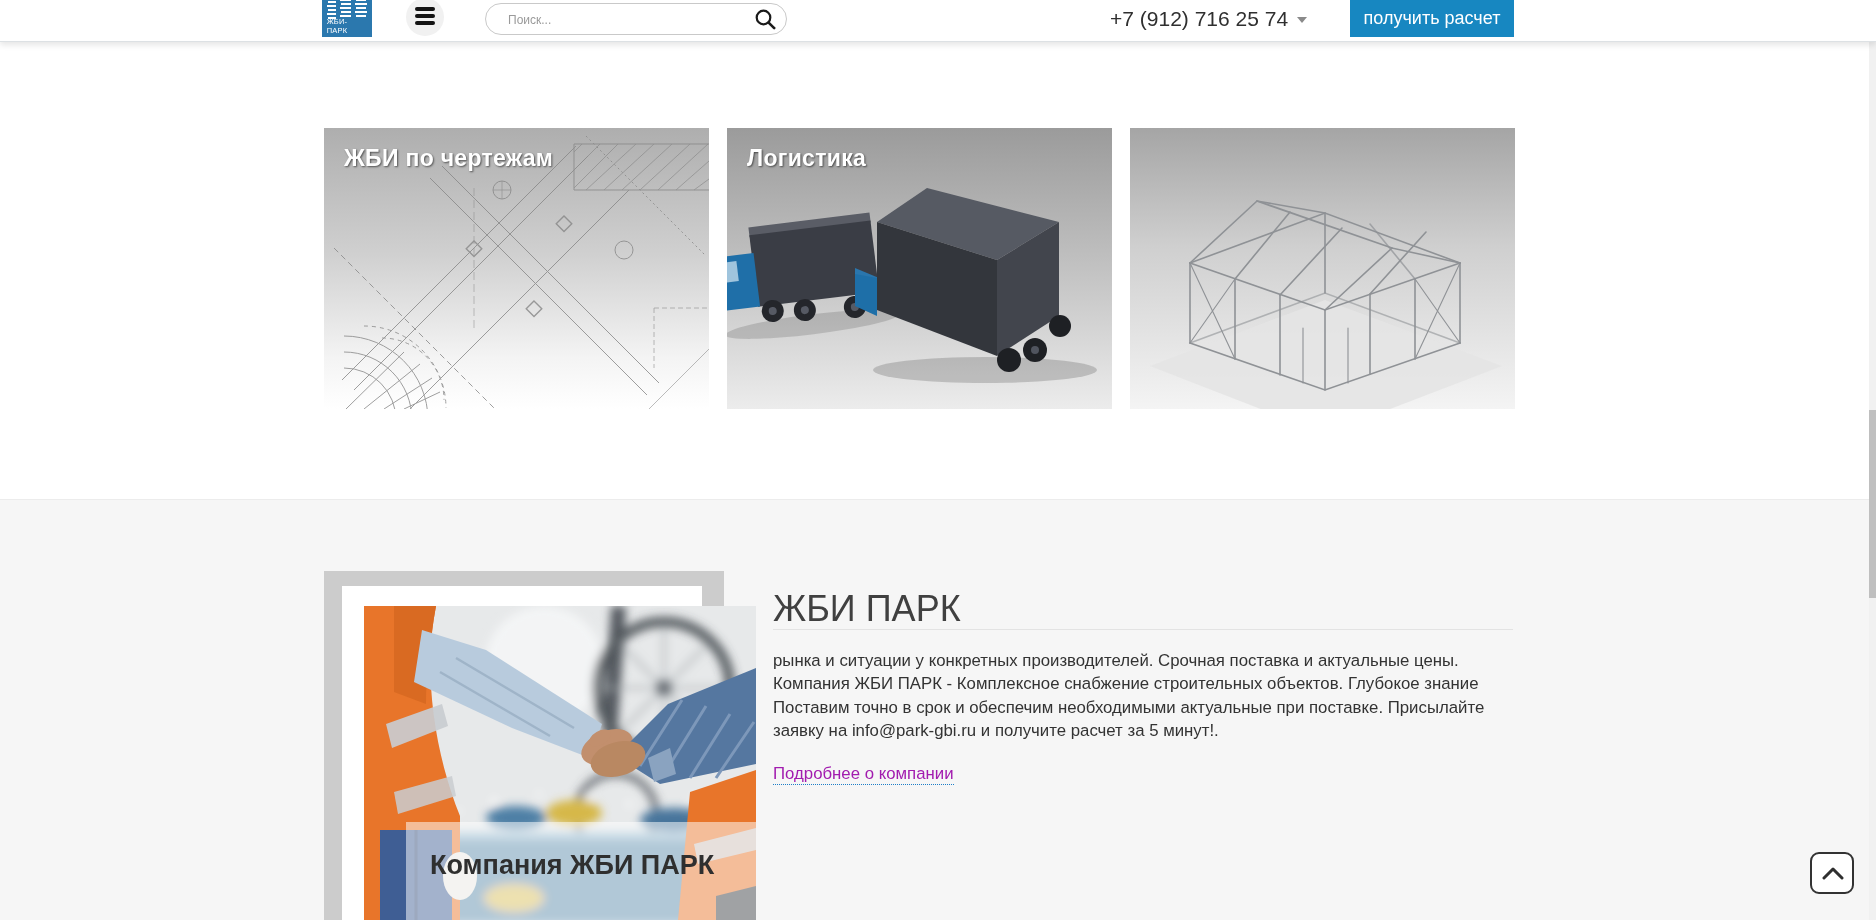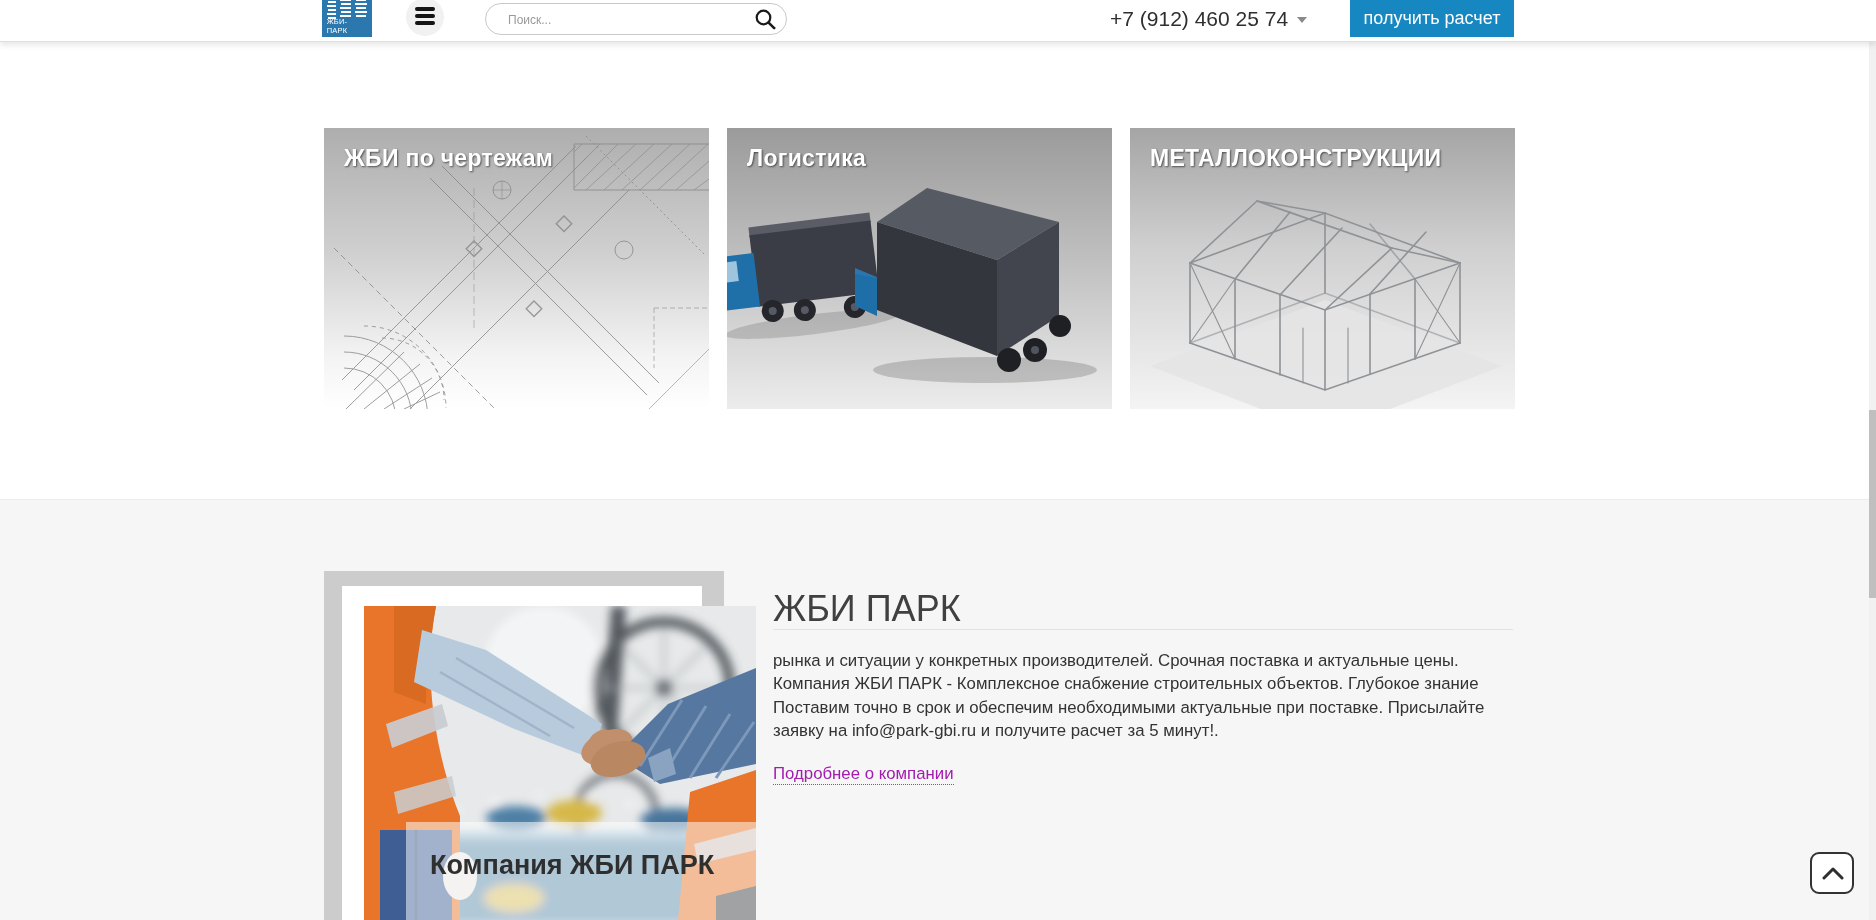--- a/index.html
+++ b/index.html
@@ -105,21 +105,21 @@
 
     <div class="search">
       <input type="text" placeholder="Поиск..." style="">
       <svg class="mag" width="23" height="23" viewBox="0 0 23 23">
         <circle cx="9.5" cy="9.5" r="6.8" fill="none" stroke="#1a1a1a" stroke-width="2.2"></circle>
         <line x1="14.6" y1="14.6" x2="20.2" y2="20.2" stroke="#1a1a1a" stroke-width="2.6" stroke-linecap="round"></line>
       </svg>
     </div>
 
     <div class="phone">
-      <span>+7 (912) 460 25 74</span><span class="caret-down"></span>
+      <span>+7 (912) 716 25 74</span><span class="caret-down"></span>
     </div>
 
     <button class="cta">получить расчет</button>
   </div>
 
   <div class="card card2">
     <svg width="385" height="281" viewBox="0 0 385 281">
       <line x1="8" y1="150" x2="150" y2="150" stroke="#d8d8d8" stroke-width="2" stroke-dasharray="2 5"></line>
 
       <g transform="rotate(-7 85 150)">
@@ -214,21 +214,20 @@
           <path d="M150,167 L212,100"></path>
         <path d="M240,166 L296,104"></path>
           <path d="M285,151 L240,96" opacity="0.7"></path>
 
         <path d="M60,135 L105,231 M105,151 L60,215" stroke-width="1.1"></path>
         <path d="M285,151 L330,215 M330,135 L285,231" stroke-width="1.1"></path>
 
         <path d="M173,255 L173,200 M218,255 L218,200" stroke-width="1.1"></path>
       </g>
     </svg>
-    <div class="card-title">МЕТАЛЛОКОНСТРУКЦИИ</div>
   </div>
 
   <div class="section"></div>
 
   <div class="frame-gray"></div>
   <div class="frame-white"></div>
 
   <div class="photo">
     <svg width="392" height="314" viewBox="0 0 392 314">
       <defs>

